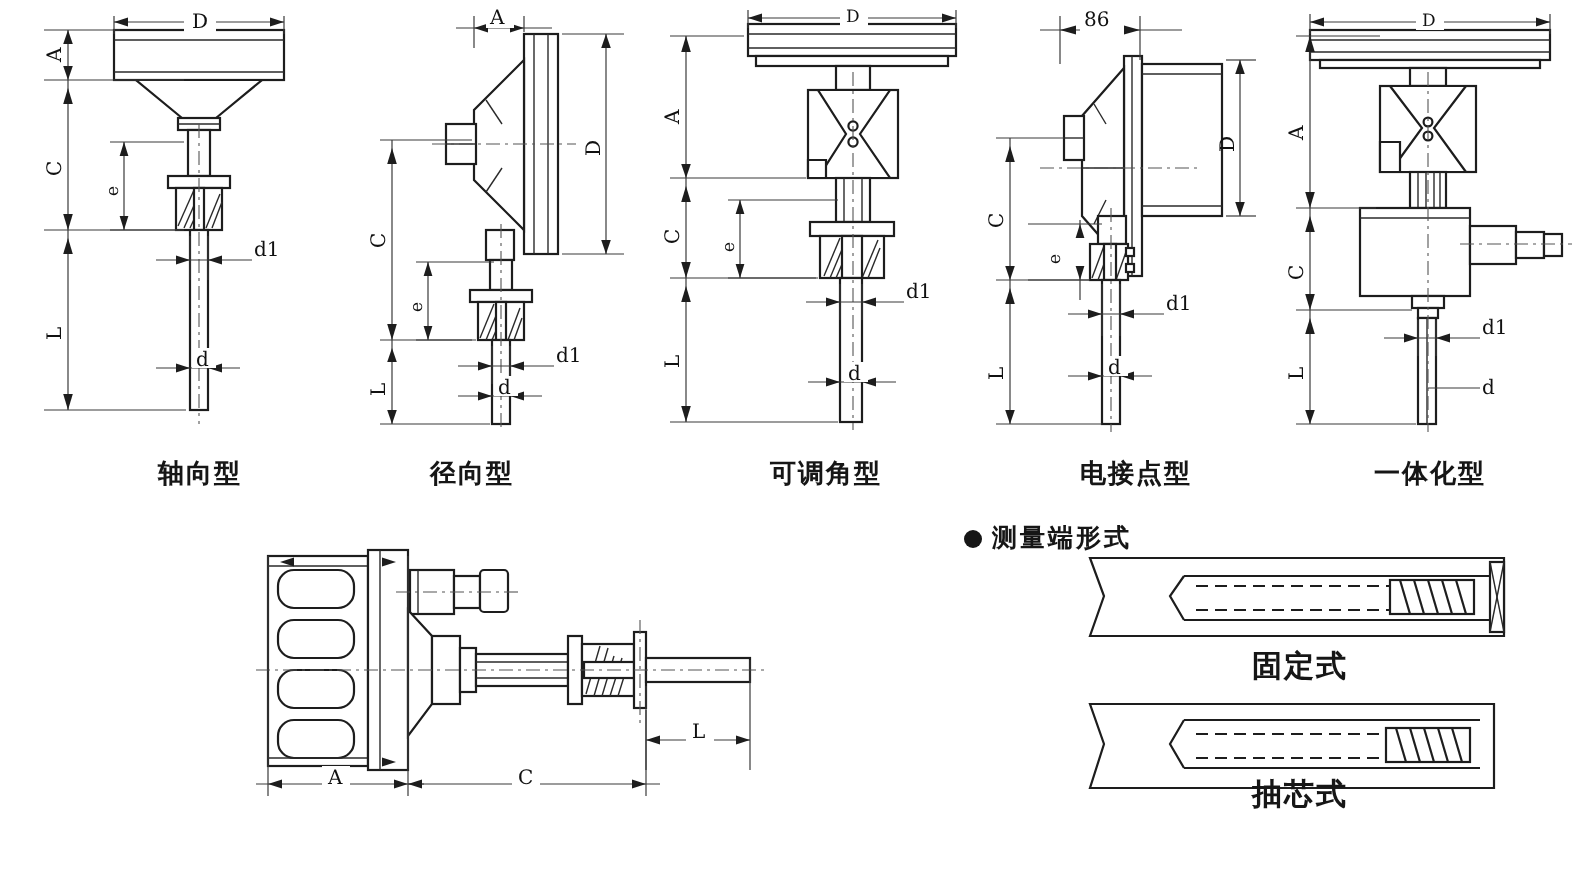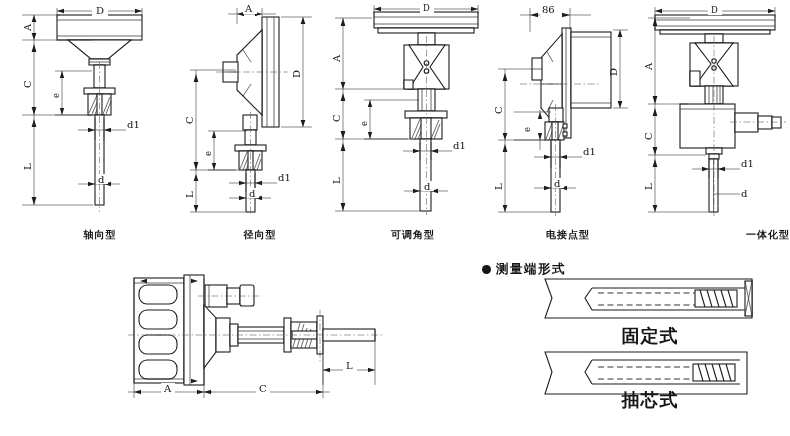--- a/index.html
+++ b/index.html
@@ -47,29 +47,29 @@
     fill: #111;
   }
   text.dimtxt-sm {
     font-family: "DejaVu Serif", "Liberation Serif", serif;
     font-size: 8.5px;
     fill: #111;
   }
   .caption {
     position: absolute;
     font-family: "DejaVu Sans", "Liberation Sans", sans-serif;
-    font-size: 10px;
+    font-size: 13px;
     font-weight: 700;
     color: #161616;
     white-space: nowrap;
     letter-spacing: 1px;
     text-align: center;
   }
   .caption.big {
-    font-size: 18px;
+    font-size: 15px;
     font-family: Liberation Mono, monospace;
   }
   .section-head {
     position: absolute;
     font-family: Liberation Mono, monospace;
     font-size: 12.5px;
     font-weight: 700;
     color: #161616;
     white-space: nowrap;
     letter-spacing: 1.5px;
@@ -601,27 +601,27 @@
         <line class="outline" x1="712" y1="364" x2="717" y2="381"></line>
         <line class="outline" x1="719" y1="364" x2="724" y2="381"></line>
         <line class="outline" x1="726" y1="364" x2="731" y2="381"></line>
       </g>
     </g>
 
   </svg>
 
   <div class="caption" style="left:10px; top:228px; width:180px;">轴向型</div>
 
-  <div class="caption" style="left:180px; top:228px; width:160px;font-family:Liberation Serif, serif;">径向型</div>
+  <div class="caption" style="left:156px; top:228px; width:160px;font-family:Liberation Serif, serif;">径向型</div>
 
   <div class="caption" style="left:488px; top:228px; width:160px;">电接点型</div>
 
   <div class="caption" style="left:328px; top:228px; width:170px;">可调角型</div>
 
-  <div class="caption" style="left:640px; top:228px; width:150px;text-align:right;">一体化型</div>
+  <div class="caption" style="left:640px; top:228px; width:150px;">一体化型</div>
 
 
   <div class="section-head" style="left:482px; top:261px;">
     <span class="bullet-dot"></span><span>测量端形式</span>
   </div>
 
   <div class="caption big" style="left:570px; top:324px; width:160px;">固定式</div>
 
   <div class="caption big" style="left:570px; top:388px; width:160px;">抽芯式</div>
 

